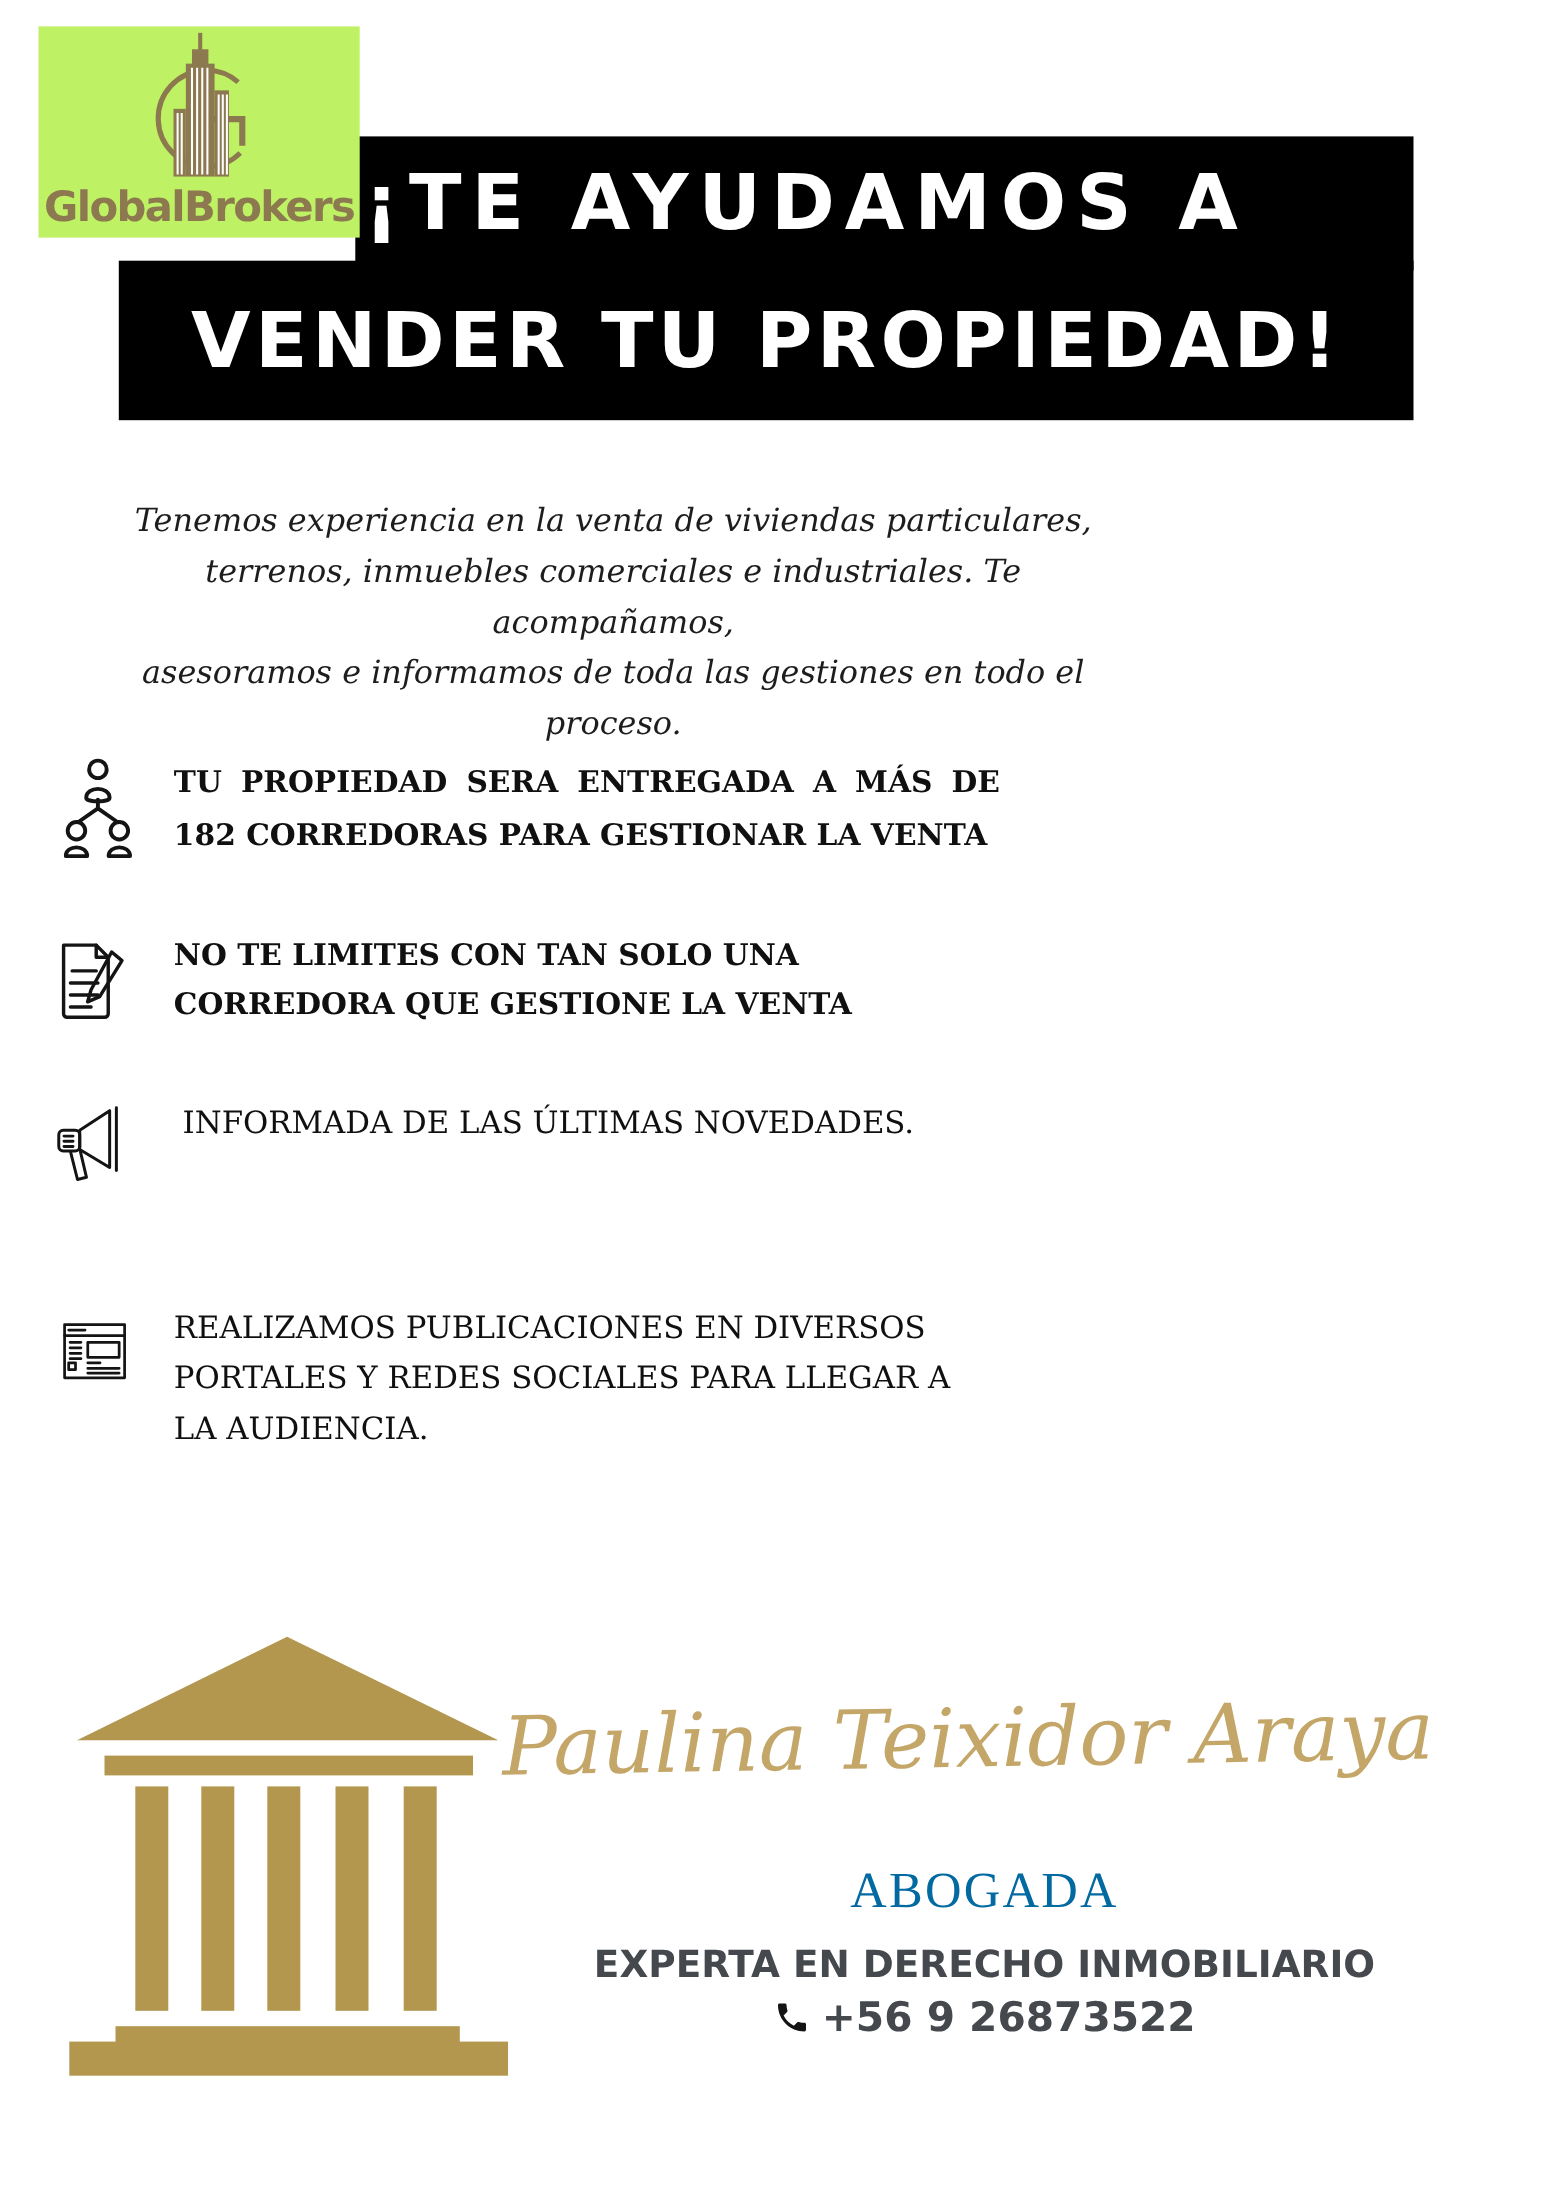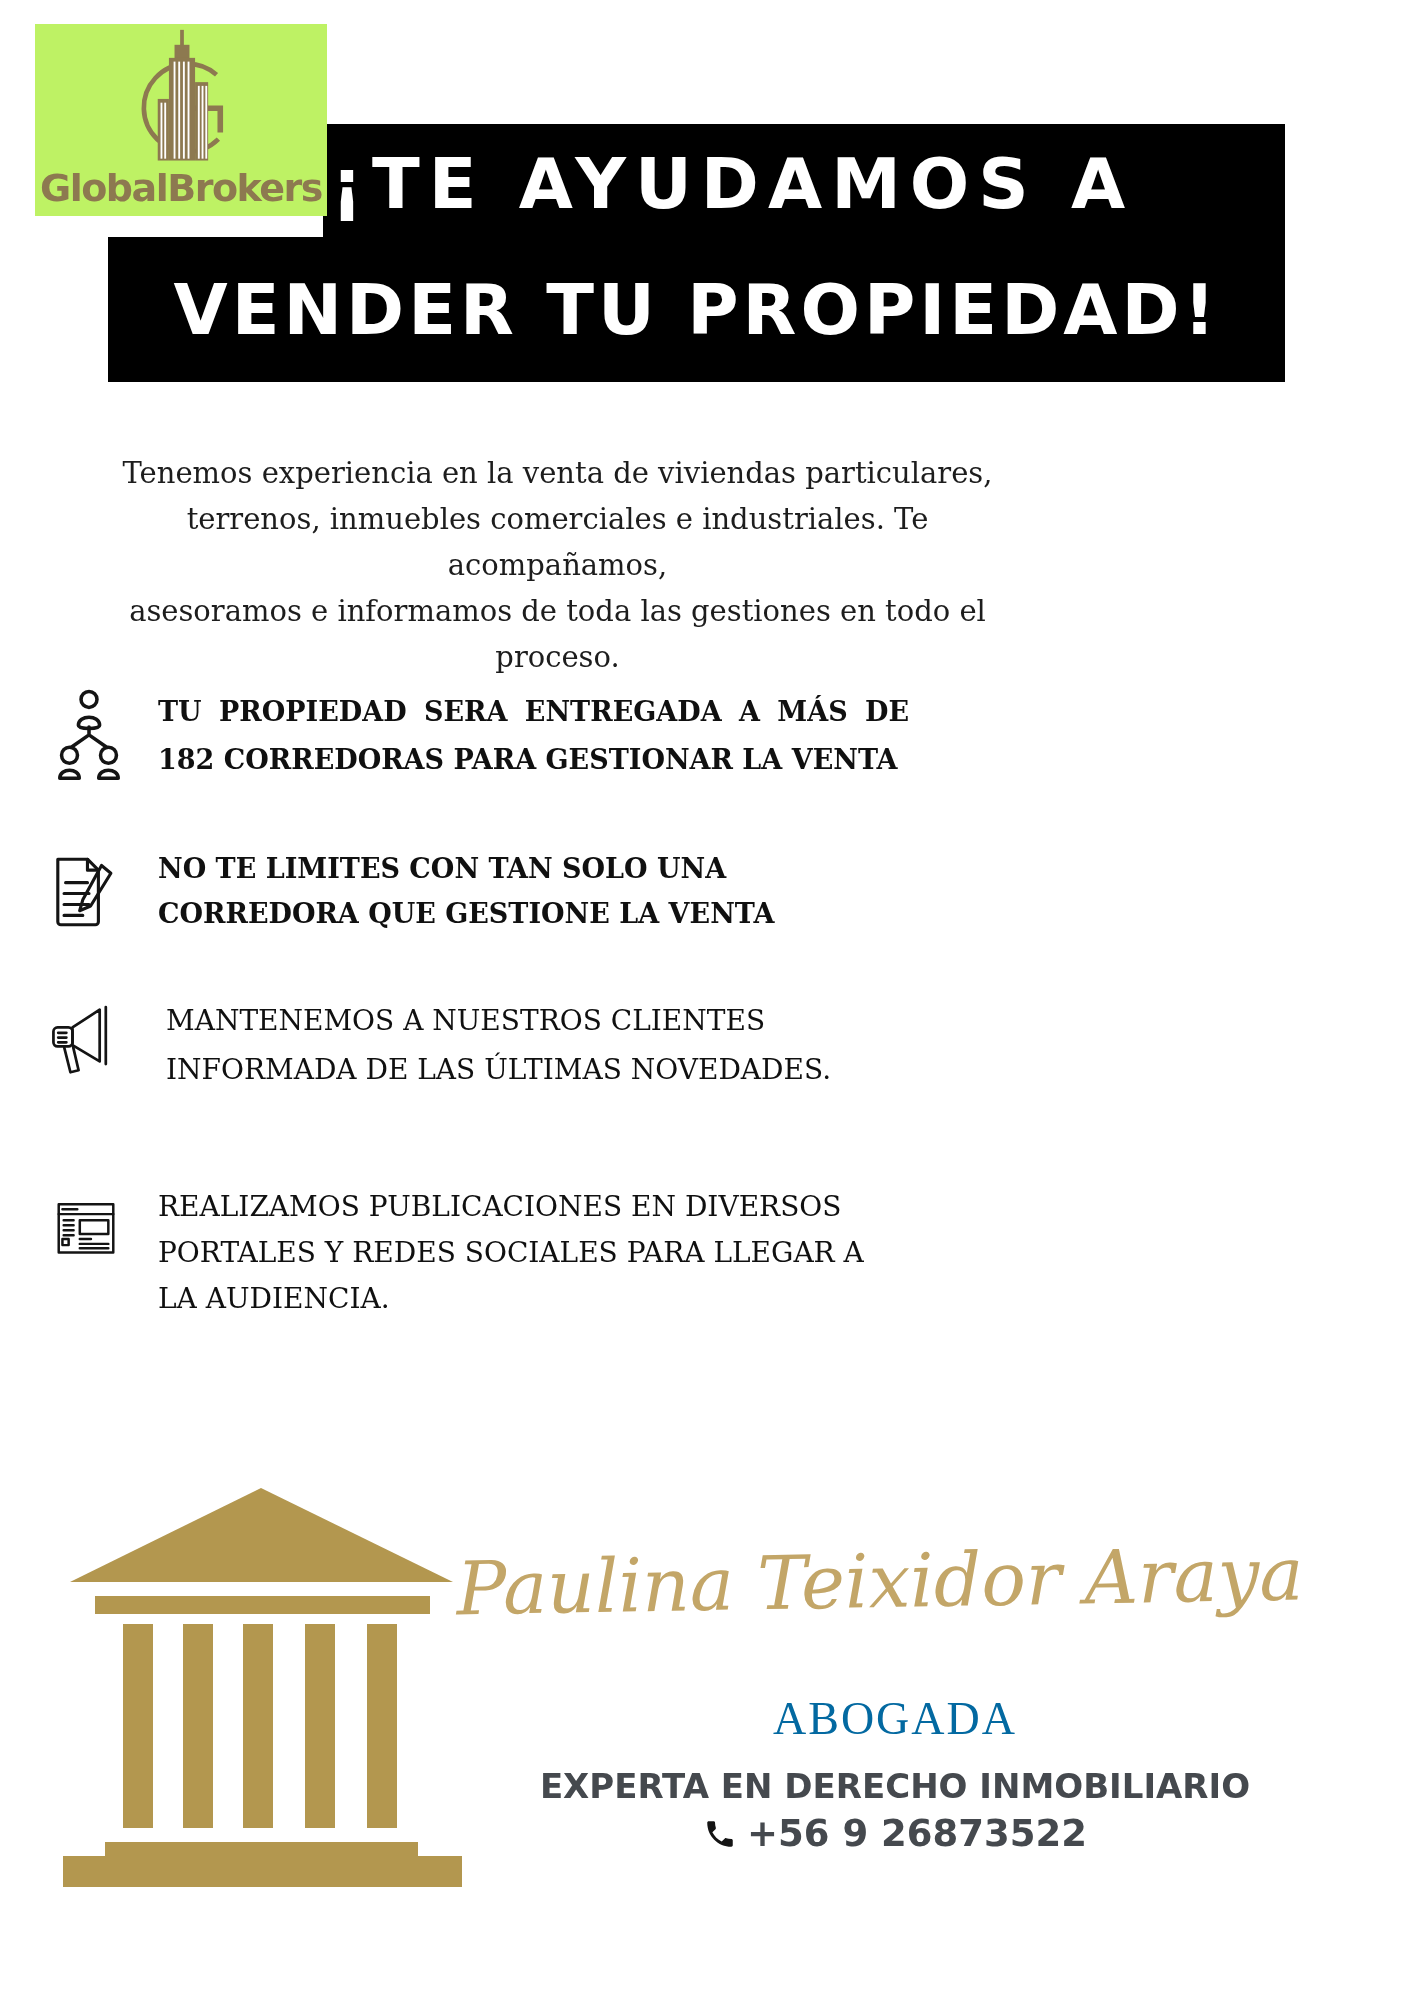--- a/index.html
+++ b/index.html
@@ -16,21 +16,21 @@
                 letter-spacing:4px;justify-content:center;}
 
   .logo{position:absolute;left:35px;top:24px;width:292px;height:192px;background:#bef264;z-index:4;}
   .logo-icon{position:absolute;left:88px;top:4px;width:118px;height:140px;}
   .logo-word{position:absolute;left:0px;top:142px;width:292px;text-align:center;
              font-family:"DejaVu Sans", sans-serif;font-weight:700;font-size:38px;
              letter-spacing:-1.5px;color:#8d7950;}
 
   
   .intro{position:absolute;left:110px;top:450px;width:895px;text-align:center;
-         font-size:29px;line-height:46px;color:#1d1d1d;}
+         font-size:29px;line-height:46px;color:#1d1d1d;font-style:italic;}
 
   
   .bullet-text{position:absolute;color:#101010;margin-left:23px;}
   .bt-bold{font-weight:700;}
   .b1-text{left:135px;top:688px;font-size:27px;line-height:48px;}
   .b1-text .jline{word-spacing:8px;}
   .b2-text{left:135px;top:846px;font-size:27px;line-height:45px;}
   .b3-text{left:143px;top:996px;font-size:28px;line-height:49px;font-weight:400;}
   .b4-text{left:135px;top:1184px;font-size:28px;line-height:46px;font-weight:400;}
   .bicon{position:absolute;}
@@ -120,21 +120,20 @@
   </div>
 
   <svg class="bicon b3-icon" width="68" height="90" viewBox="0 0 100 112">
     <path class="ic" d="M36 36 L76 10 V86 L36 62 Z"></path>
     <path class="ic" d="M85 6 V90"></path>
     <rect class="ic" x="8" y="36" width="28" height="28" rx="6"></rect>
     <path class="ic" d="M15 44 H27 M15 51 H27 M15 58 H27"></path>
     <path class="ic" d="M24 66 l9 36 12 -3 -8 -34"></path>
   </svg>
   <div class="bullet-text b3-text">
-    <div>MANTENEMOS A NUESTROS CLIENTES</div>
     <div>INFORMADA DE LAS ÚLTIMAS NOVEDADES.</div>
   </div>
 
   <svg class="bicon b4-icon" width="62" height="82" viewBox="0 0 100 92">
     <rect class="ic" x="6" y="6" width="88" height="78"></rect>
     <path class="ic" d="M6 22 H94 M12 14 H36"></path>
     <path class="ic" d="M14 32 H30 M14 40 H30 M14 48 H30 M14 56 H30"></path>
     <rect class="ic" x="12" y="62" width="10" height="10"></rect>
     <rect class="ic" x="40" y="32" width="46" height="22"></rect>
     <path class="ic" d="M40 62 H58 M40 70 H86 M40 77 H86"></path>

